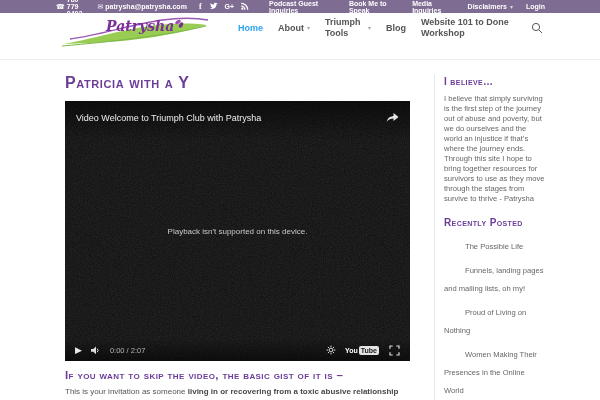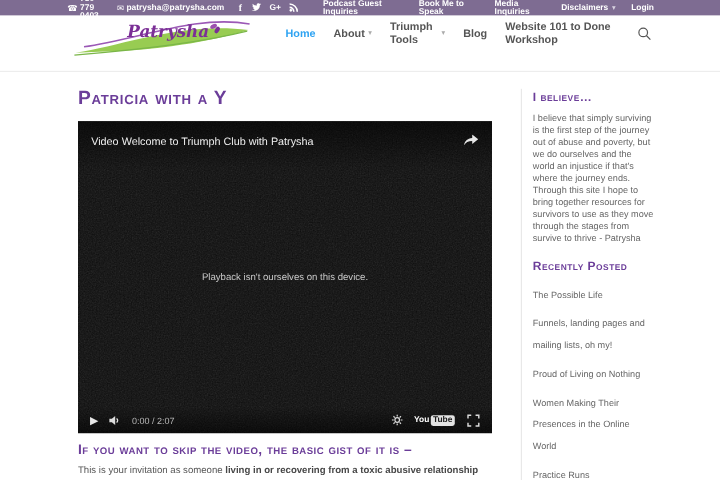--- a/index.html
+++ b/index.html
@@ -67,21 +67,21 @@
   p.body-text { font-size:8px; line-height:1.45; color:#555; }
   p.body-text b { color:#474747; }
 
   
   .sidebar { flex:1; margin-left:24px; border-left:1px solid #e8e8e8; padding-left:9px; }
   .sb-heading { font-size:10px; font-weight:bold; color:#6b3d99;
     font-variant:small-caps; letter-spacing:.4px; margin:2px 0 7px; }
   .sb-text { font-size:7.6px; line-height:10px; color:#666; margin-bottom:13px; }
   .sb-list { list-style:none; }
   .sb-list li { margin-bottom:6px; }
-  .sb-list a { color:#666; font-size:7.6px; line-height:10px; text-decoration:none; cursor:pointer; }
+  .sb-list a { color:#666; font-size:7.6px; line-height:10px; text-decoration:none; cursor:pointer;margin-left:21px; }
 </style>
 </head>
 <body>
 
 <div class="page">
 
   <div class="topbar">
     <div class="tb-left">
       <span class="tb-item">
         <span class="ico">☎</span>
@@ -171,21 +171,21 @@
           <rect width="100%" height="100%" filter="url(#tvnoise)" opacity="0.16"></rect>
         </svg>
         <div class="video-top">
           <span class="video-title">Video Welcome to Triumph Club with Patrysha</span>
           <span>
             <svg width="13" height="10" viewBox="0 0 13 10">
                 <path d="M7.5 3V0L12.5 4 7.5 8V5.4C4.3 5.4 2 6.6.7 9 1.2 5.6 3.4 3.4 7.5 3z" fill="#e6e6e6"></path>
               </svg>
           </span>
         </div>
-        <div class="video-msg">Playback isn't ourselves on this device.</div>
+        <div class="video-msg">Playback isn't supported on this device.</div>
         <div class="video-controls">
           <span class="vc-btn">
               <span class="play-glyph">▶</span>
             </span>
           <span class="vc-btn">
             <svg width="10" height="9" viewBox="0 0 10 9">
                 <path d="M0 3h2.2L5 .6v7.6L2.2 5.8H0z" fill="#dcdcdc"></path>
                 <path d="M6.2 2.6a2.6 2.6 0 0 1 0 3.6" stroke="#dcdcdc" stroke-width="1" fill="none"></path>
               </svg>
           </span>

